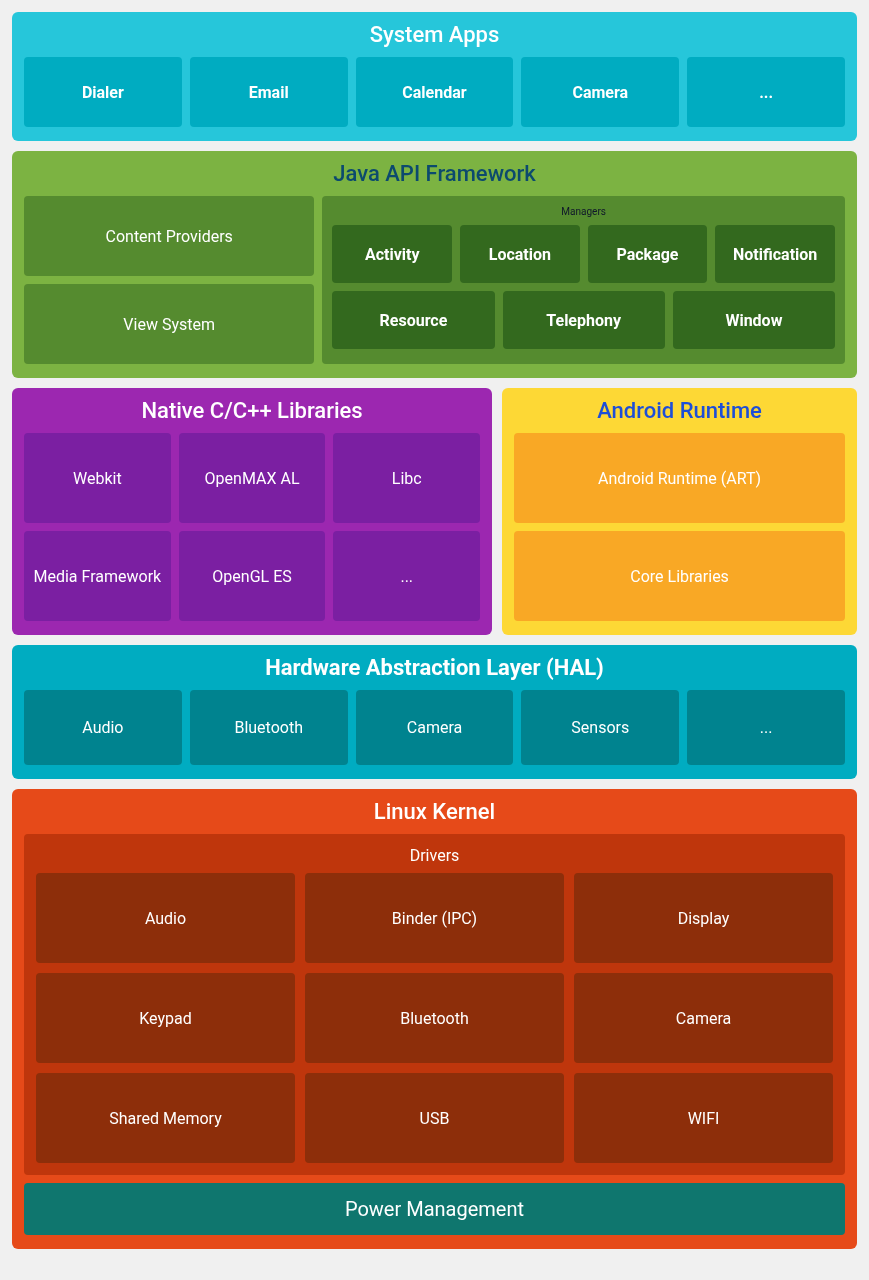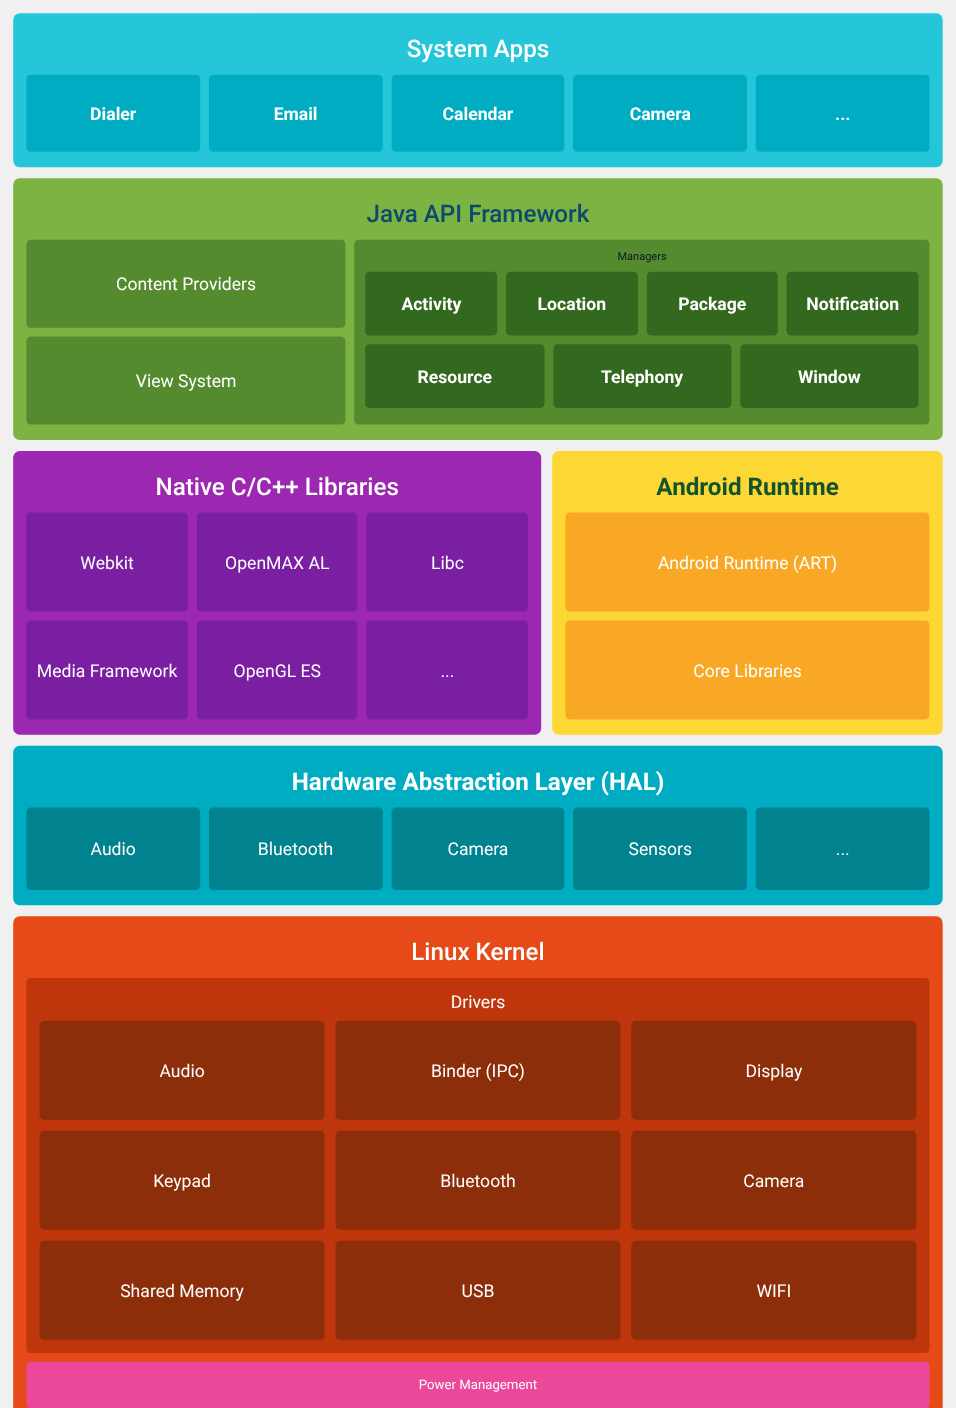--- a/index.html
+++ b/index.html
@@ -9,21 +9,21 @@
       width: 869px;
       min-height: 1280px;
       display: flex;
       flex-direction: column;
       padding: 12px;
       gap: 10px;
     }
 
     .layer {
       border-radius: 6px;
-      padding: 21px 12px 14px;
+      padding: 10px 12px 14px;
     }
 
     .layer-title {
       text-align: center;
       font-size: 22px;
       font-weight: 500;
       margin-bottom: 10px;
     }
 
     .box {
@@ -120,21 +120,21 @@
     }
     .native-libs .box {
       background: #7B1FA2;
       min-height: 90px;
     }
 
     
     .android-runtime {
       background: #FDD835;
     }
-    .android-runtime .layer-title { color: #14532d; font-weight: bold; }
+    .android-runtime .layer-title { color: #1d4ed8; }
     .runtime-grid {
       display: flex;
       flex-direction: column;
       gap: 8px;
     }
     .android-runtime .box {
       background: #F9A825;
       color: #fff;
       min-height: 90px;
     }
@@ -177,26 +177,26 @@
       gap: 10px;
     }
     .linux-kernel .box {
       background: #BF360C;
       min-height: 90px;
     }
     .drivers-inner .box {
       background: #8D2E0A;
     }
     .power-management {
-      background: #ec4899;
+      background: #0f766e;
       border-radius: 4px;
       padding: 14px;
       text-align: center;
       color: #fff;
-      font-size: 12px;
+      font-size: 20px;
     }
   </style>
 </head>
 <body>
 
 <div class="layer system-apps">
   <div class="layer-title">System Apps</div>
   <div class="system-apps-grid">
   <div class="box">Dialer</div>
       <div class="box">Email</div>

